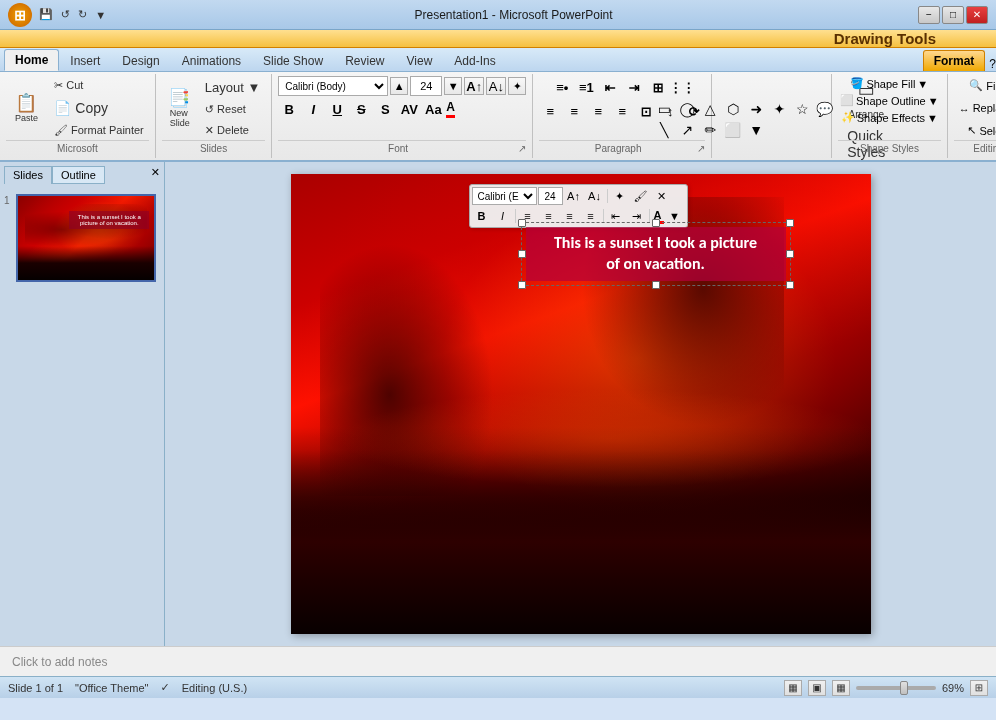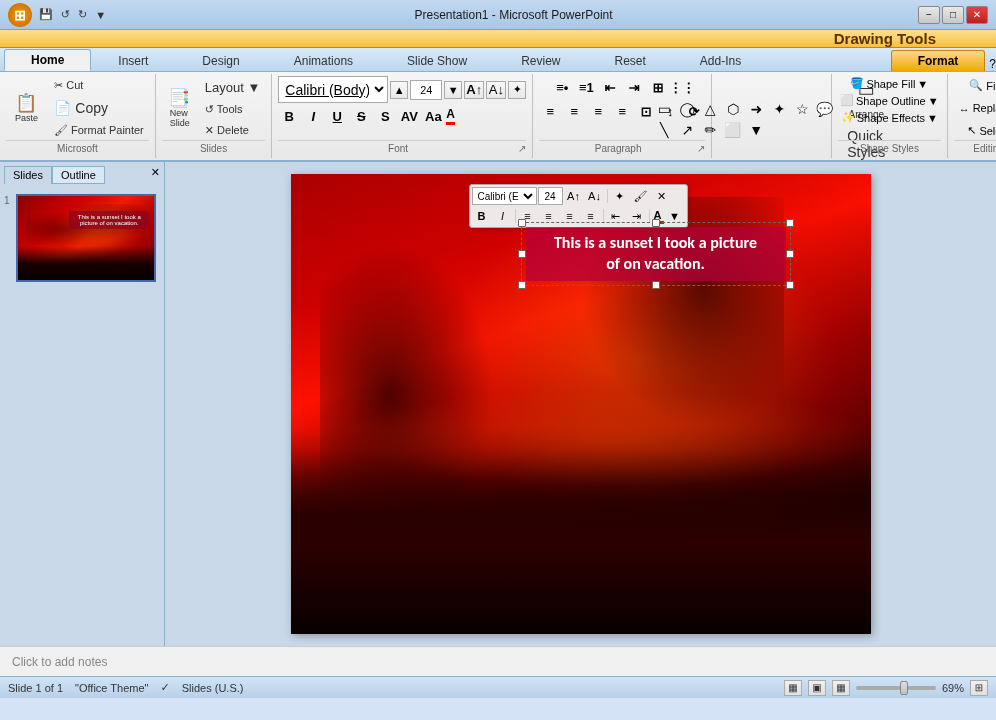--- a/index.html
+++ b/index.html
@@ -29,21 +29,21 @@
     
     .ribbon-tabs {
       background: linear-gradient(to bottom, #d8eaf8, #bdd6ef);
       height: 24px;
       display: flex;
       align-items: flex-end;
       padding-left: 4px;
       border-bottom: 1px solid #8ab0d0;
     }
     .ribbon-tab {
-      padding: 3px 26px;
+      padding: 3px 10px;
       font-size: 12px;
       cursor: pointer;
       border: 1px solid transparent;
       border-bottom: none;
       border-radius: 3px 3px 0 0;
       color: #333;
     }
     .ribbon-tab.active {
       background: #f0f0f0;
       border-color: #8ab0d0;
@@ -93,22 +93,22 @@
     .ribbon-btn {
       display: flex; flex-direction: column; align-items: center; padding: 2px 4px;
       cursor: pointer; border: 1px solid transparent; border-radius: 2px; min-width: 28px;
       font-size: 10px; color: #333;
     }
     .ribbon-btn.large { min-width: 36px; padding: 3px 4px; }
     .btn-icon { font-size: 18px; line-height: 1; }
     .btn-label { font-size: 9px; margin-top: 1px; }
     .font-row { display: flex; align-items: center; gap: 2px; }
     .font-select {
-      font-size: 14px; border: 1px solid #aaa; padding: 1px 2px; height: 27px;
-      background: white; width: 110px; text-decoration: underline;
+      font-size: 10px; border: 1px solid #aaa; padding: 1px 2px; height: 20px;
+      background: white; width: 110px;
     }
     .font-size-input {
       font-size: 11px; border: 1px solid #aaa; padding: 1px 2px; height: 20px;
       background: white; width: 32px; text-align: center;
     }
     .small-btn {
       width: 18px; height: 18px; border: 1px solid #aaa; background: linear-gradient(to bottom, #f8f8f8, #e8e8e8);
       cursor: pointer; font-size: 11px; display: flex; align-items: center; justify-content: center;
     }
     .format-btn {
@@ -301,21 +301,21 @@
   <span class="drawing-tools-label">Drawing Tools</span>
 </div>
 
 <div class="ribbon-tabs">
   <div class="ribbon-tab active">Home</div>
   <div class="ribbon-tab">Insert</div>
   <div class="ribbon-tab">Design</div>
   <div class="ribbon-tab">Animations</div>
   <div class="ribbon-tab">Slide Show</div>
   <div class="ribbon-tab">Review</div>
-  <div class="ribbon-tab">Reset</div>
+  <div class="ribbon-tab">View</div>
   <div class="ribbon-tab">Add-Ins</div>
   <div class="ribbon-tab drawing-tools">Format</div>
   <div style="margin-left: 4px;">?</div>
 </div>
 
 <div class="ribbon">
 
   <div class="ribbon-group">
     <div class="ribbon-group-content">
       <div class="ribbon-btn large" style="padding: 4px 8px;">
@@ -332,21 +332,21 @@
   </div>
 
   <div class="ribbon-group">
     <div class="ribbon-group-content">
       <div class="ribbon-btn large">
         <div class="btn-icon">📑</div>
         <div class="btn-label">New<br>Slide</div>
       </div>
       <div style="display:flex; flex-direction:column; gap:2px;">
         <div class="ribbon-btn" style="flex-direction:row; font-size:13px;">Layout ▼</div>
-        <div class="ribbon-btn" style="flex-direction:row; font-size:11px;">↺ Tools</div>
+        <div class="ribbon-btn" style="flex-direction:row; font-size:11px;">↺ Reset</div>
         <div class="ribbon-btn" style="flex-direction:row; font-size:11px;">✕ Delete</div>
       </div>
     </div>
     <div class="ribbon-group-label">Slides</div>
   </div>
 
   <div class="ribbon-group">
     <div class="ribbon-group-content" style="flex-direction:column; align-items:flex-start;">
       <div class="font-row">
         <select class="font-select">
@@ -553,21 +553,21 @@
 </div>
 
 <div class="notes-bar">
   <span>Click to add notes</span>
 </div>
 
 <div class="status-bar">
   <span>Slide 1 of 1</span>
   <span>"Office Theme"</span>
   <span>✓</span>
-  <span>Slides (U.S.)</span>
+  <span>Editing (U.S.)</span>
   <div class="status-right">
     <div class="zoom-btn">▦</div>
     <div class="zoom-btn">▣</div>
     <div class="zoom-btn">▦</div>
     <div class="zoom-slider">
       <div class="zoom-thumb"></div>
     </div>
     <span>69%</span>
     <div class="zoom-btn">⊞</div>
   </div>

